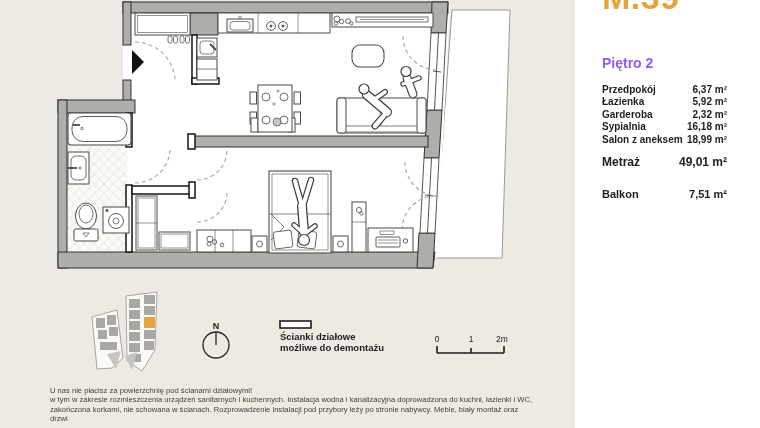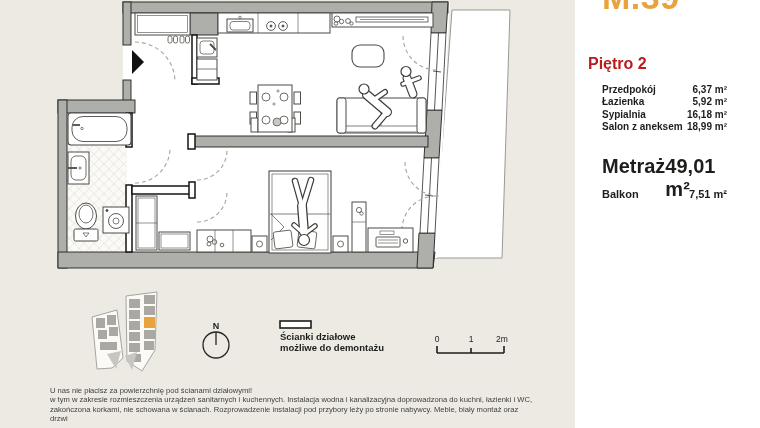--- a/index.html
+++ b/index.html
@@ -4,24 +4,24 @@
 <style>
   html,body{margin:0;padding:0;}
   body{width:760px;height:428px;background:#ECEAE3;font-family:"Liberation Sans",sans-serif;}
   .stage{position:relative;width:760px;height:428px;overflow:hidden;background:#ECEAE3;}
   .plan-svg{position:absolute;left:0;top:0;}
   svg text{font-family:"Liberation Sans",sans-serif;}
 
   
   .panel{position:absolute;left:575px;top:0;width:185px;height:428px;background:#FFFFFF;box-sizing:border-box;}
   .unit-id{position:absolute;left:27px;top:-20px;line-height:34px;font-size:34px;font-weight:700;color:#E8A33C;letter-spacing:.5px;}
-  .floor-label{position:absolute;left:13px;top:55px;font-size:16px;font-weight:700;color:#b91c1c;}
+  .floor-label{position:absolute;left:27px;top:55px;font-size:14px;font-weight:700;color:#8b5cf6;}
   .room-list{position:absolute;left:27px;right:33px;top:84px;}
   .room-row{display:flex;justify-content:space-between;font-size:10px;line-height:12.4px;font-weight:600;color:#1D1D1B;}
-  .total-row{position:absolute;left:27px;right:33px;top:155px;display:flex;justify-content:space-between;font-size:20px;font-weight:700;color:#1D1D1B;}
+  .total-row{position:absolute;left:27px;right:33px;top:155px;display:flex;justify-content:space-between;font-size:12px;font-weight:700;color:#1D1D1B;}
   .balcony-row{position:absolute;left:27px;right:33px;top:188px;display:flex;justify-content:space-between;font-size:11px;font-weight:600;color:#1D1D1B;text-align:right;}
 
   
   .disclaimer{position:absolute;left:50px;top:386px;width:486px;font-size:7.6px;line-height:9.4px;color:#41413D;font-weight:500;}
   .disclaimer .b{font-weight:400;}
 </style>
 </head>
 <body>
 
 <div class="stage">
@@ -327,20 +327,24 @@
     <div class="room-list">
       <div class="room-row">
         <span>Przedpokój</span>
         <span>6,37 m²</span>
       </div>
       <div class="room-row">
         <span>Łazienka</span>
         <span>5,92 m²</span>
       </div>
       <div class="room-row">
+        <span>Garderoba</span>
+        <span>2,32 m²</span>
+      </div>
+      <div class="room-row">
         <span>Sypialnia</span>
         <span>16,18 m²</span>
       </div>
       <div class="room-row">
         <span>Salon z aneksem</span>
         <span>18,99 m²</span>
       </div>
     </div>
 
     <div class="total-row">

